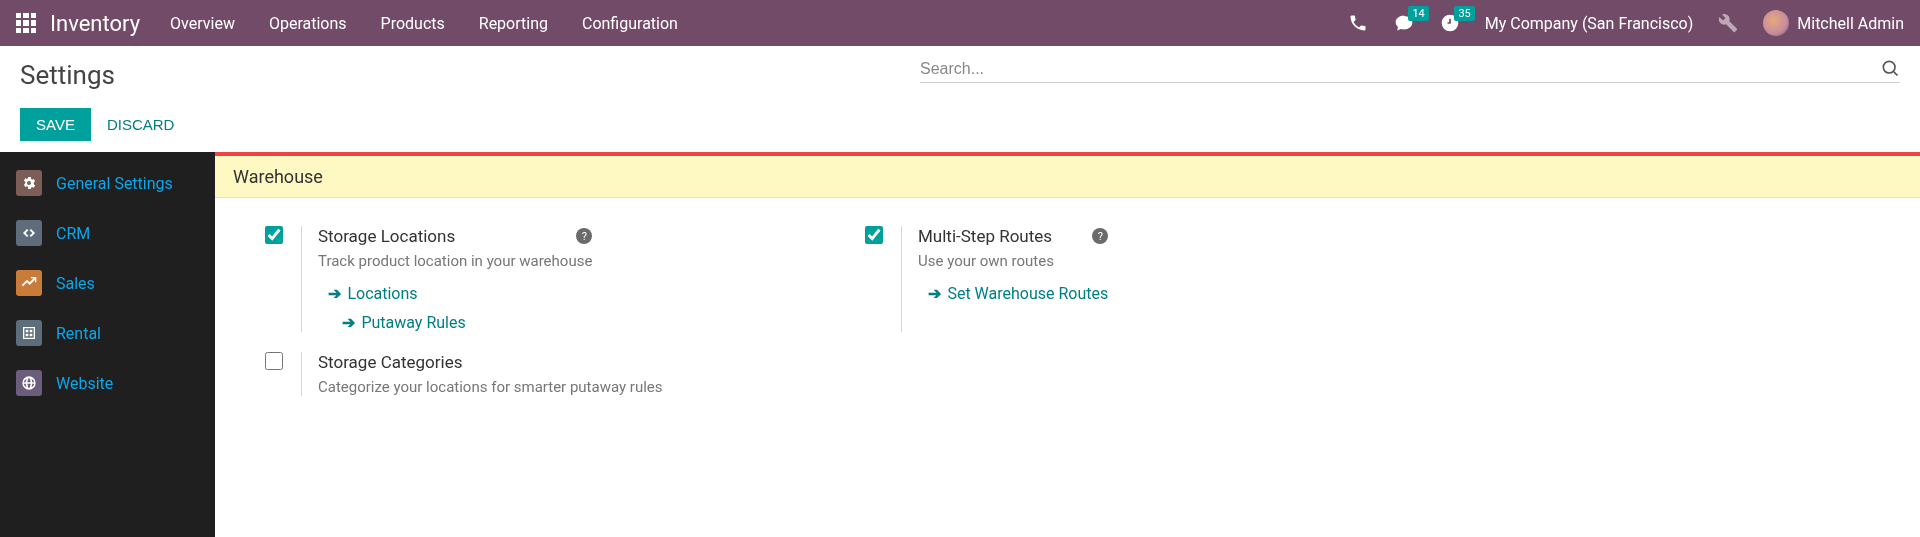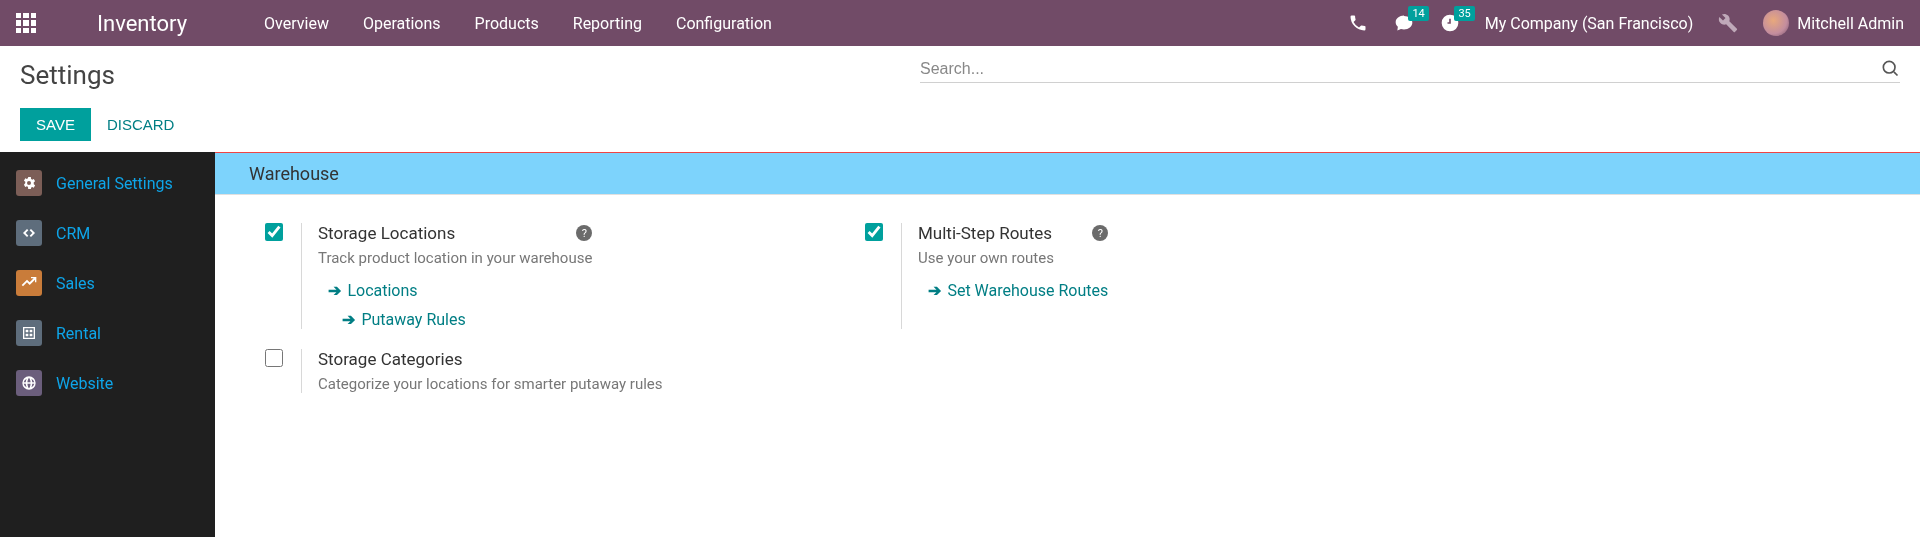--- a/index.html
+++ b/index.html
@@ -1,18 +1,18 @@
 <!DOCTYPE html>
 <html><head>
 <meta charset="utf-8">
 <style>
   * { box-sizing: border-box; margin: 0; padding: 0; }
   body { font-family: -apple-system, BlinkMacSystemFont, "Segoe UI", Roboto, "Helvetica Neue", sans-serif; background: #fff; color: #374151; width: 1920px; height: 537px; overflow: hidden; }
 
-  .topbar { background: #714B67; height: 46px; display: flex; align-items: center; color: #fff; padding: 0 16px; gap: 47px; }
+  .topbar { background: #714B67; height: 46px; display: flex; align-items: center; color: #fff; padding: 0 16px; }
   .apps-icon { width: 20px; height: 20px; display: grid; grid-template-columns: repeat(3,1fr); grid-template-rows: repeat(3,1fr); gap: 2px; margin-right: 14px; cursor: pointer; }
   .apps-icon div { background: #fff; }
   .app-title { font-size: 22px; font-weight: 400; margin-right: 30px; cursor: pointer; }
   .menu-items { display: flex; gap: 34px; }
   .menu-items span { font-size: 16px; cursor: pointer; }
   .top-right { margin-left: auto; display: flex; align-items: center; gap: 24px; }
   .tr-icon { width: 22px; height: 22px; display: flex; align-items: center; justify-content: center; cursor: pointer; position: relative; }
   .badge { position: absolute; top: -6px; right: -14px; background: #00A09D; color: #fff; font-size: 11px; padding: 1px 4px; border-radius: 2px; }
   .company-name { font-size: 16px; cursor: pointer; }
   .avatar { width: 26px; height: 26px; border-radius: 50%; background: radial-gradient(circle at 40% 40%, #E8A87C 0%, #C38D9E 60%, #714B67 100%); margin-right: 8px; }
@@ -35,21 +35,21 @@
   .side-item { display: flex; align-items: center; gap: 14px; padding: 12px 16px; font-size: 16px; cursor: pointer; }
   .side-icon { width: 26px; height: 26px; border-radius: 3px; display: flex; align-items: center; justify-content: center; flex-shrink: 0; }
   .ic-general { background: #7C5E57; }
   .ic-crm     { background: #5E6D7C; }
   .ic-sales   { background: #C97C3A; }
   .ic-rental  { background: #5E6D7C; }
   .ic-referrals{ background: #6B6B6B; }
   .ic-website { background: #6B5E7C; }
 
   .content { flex: 1; overflow: auto; }
-  .sectionbar { background: #7dd3fc; border-top: 1px solid #ef4444; border-bottom: 1px solid #E0E0E0; padding: 10px 34px; font-size: 18px; color: #333; }
+  .sectionbar { background: #fef9c3; border-top: 4px solid #ef4444; border-bottom: 1px solid #E0E0E0; padding: 10px 18px; font-size: 18px; color: #333; }
   .settings-grid { display: flex; gap: 40px; padding: 28px 34px 10px 50px; }
   .setting-block { display: flex; gap: 16px; width: 560px; }
   .chk-col { width: 20px; }
   .chk { width: 18px; height: 18px; accent-color: #00A09D; cursor: pointer; }
   .setting-body { border-left: 1px solid #D8D8D8; padding-left: 16px; }
   .setting-title { font-size: 17px; color: #333; display: flex; align-items: center; gap: 8px; justify-content: space-between; }
   .help-icon { width: 16px; height: 16px; border-radius: 50%; background: #6B6B6B; color: #fff; font-size: 11px; display: inline-flex; align-items: center; justify-content: center; cursor: pointer; }
   .setting-desc { color: #777; font-size: 15px; margin-top: 6px; }
   .setting-links { margin-top: 14px; display: flex; flex-direction: column; gap: 10px; padding-left: 10px; }
   .setting-link { color: #017E84; font-size: 16px; cursor: pointer; display: flex; align-items: center; gap: 6px; }

